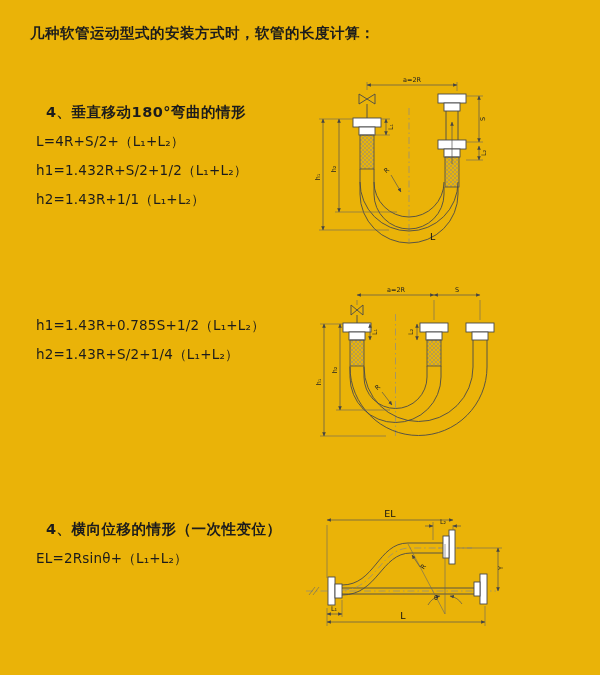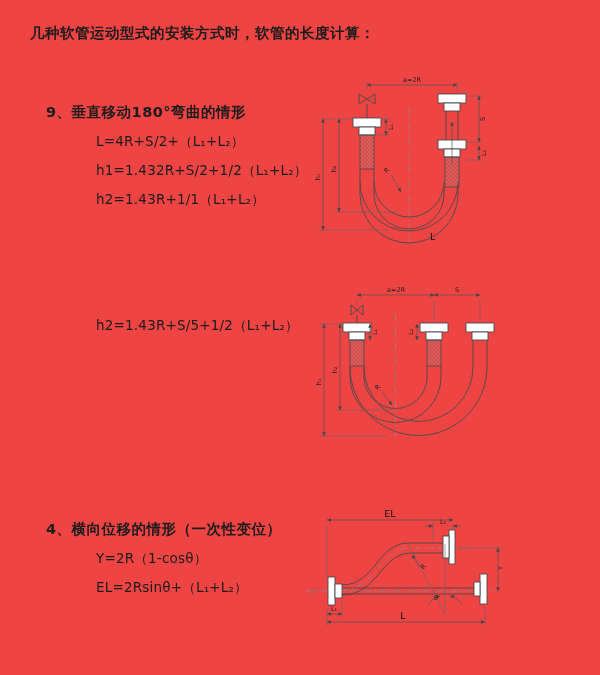--- a/index.html
+++ b/index.html
@@ -1,51 +1,51 @@
 <!DOCTYPE html>
 <html><head>
 <meta charset="utf-8">
 <style>
   html,body{margin:0;padding:0;background:#e8e8e8;}
-  .page{position:relative;width:600px;height:675px;background:#ef4444;overflow:hidden;
+  .page{position:relative;width:600px;height:675px;background:#eab308;overflow:hidden;
         font-family:"DejaVu Sans","Liberation Sans",sans-serif;color:#1c1c1c;}
   .title{position:absolute;left:30px;top:24px;font-size:14.5px;font-weight:bold;letter-spacing:.5px;}
   .sec{position:absolute;left:0;width:315px;}
   .sec-heading{font-size:14.5px;font-weight:bold;margin-left:46px;letter-spacing:.5px;}
-  .formula{font-size:13.5px;margin-left:96px;margin-top:11px;letter-spacing:.2px;}
+  .formula{font-size:13.5px;margin-left:36px;margin-top:11px;letter-spacing:.2px;}
   .dwg{position:absolute;}
   .ln{stroke:#4a4a4a;stroke-width:.9;fill:none;}
   .fit{stroke:#4a4a4a;stroke-width:.9;fill:#ffffff;}
   .cl{stroke:#8a8a8a;stroke-width:.7;fill:none;stroke-dasharray:7 3 1.5 3;}
   .dim{stroke:#555;stroke-width:.7;fill:none;}
   .wit{stroke:#666;stroke-width:.6;fill:none;}
   .lb{font-size:6.5px;fill:#222;}
   .lbB{font-size:9.5px;fill:#111;}
 </style>
 </head>
 <body>
 
 <div class="page">
 
   <div class="title">几种软管运动型式的安装方式时，软管的长度计算：</div>
 
   <section class="sec" style="top:103px">
-    <div class="sec-heading">9、垂直移动180°弯曲的情形</div>
+    <div class="sec-heading">4、垂直移动180°弯曲的情形</div>
     <div class="formula">L=4R+S/2+（L₁+L₂）</div>
     <div class="formula">h1=1.432R+S/2+1/2（L₁+L₂）</div>
     <div class="formula">h2=1.43R+1/1（L₁+L₂）</div>
   </section>
 
   <section class="sec" style="top:306px">
-    <div class="formula">h2=1.43R+S/5+1/2（L₁+L₂）</div>
+    <div class="formula">h1=1.43R+0.785S+1/2（L₁+L₂）</div>
+    <div class="formula">h2=1.43R+S/2+1/4（L₁+L₂）</div>
   </section>
 
   <section class="sec" style="top:520px">
     <div class="sec-heading">4、横向位移的情形（一次性变位）</div>
-    <div class="formula">Y=2R（1-cosθ）</div>
     <div class="formula">EL=2Rsinθ+（L₁+L₂）</div>
   </section>
 
   <svg class="dwg" style="left:309px;top:72px" width="282" height="192" viewBox="0 0 282 192">
     <defs>
       <marker id="mA1" viewBox="0 0 10 10" refX="8.5" refY="5" markerWidth="6.5" markerHeight="6.5" orient="auto-start-reverse">
         <path d="M0,1 L9,5 L0,9 Z" fill="#444"></path>
       </marker>
       <pattern id="hat1" width="4" height="4" patternUnits="userSpaceOnUse">
         <path d="M0,4 L4,0 M0,0 L4,4" stroke="#8a8a8a" stroke-width="0.5"></path>

